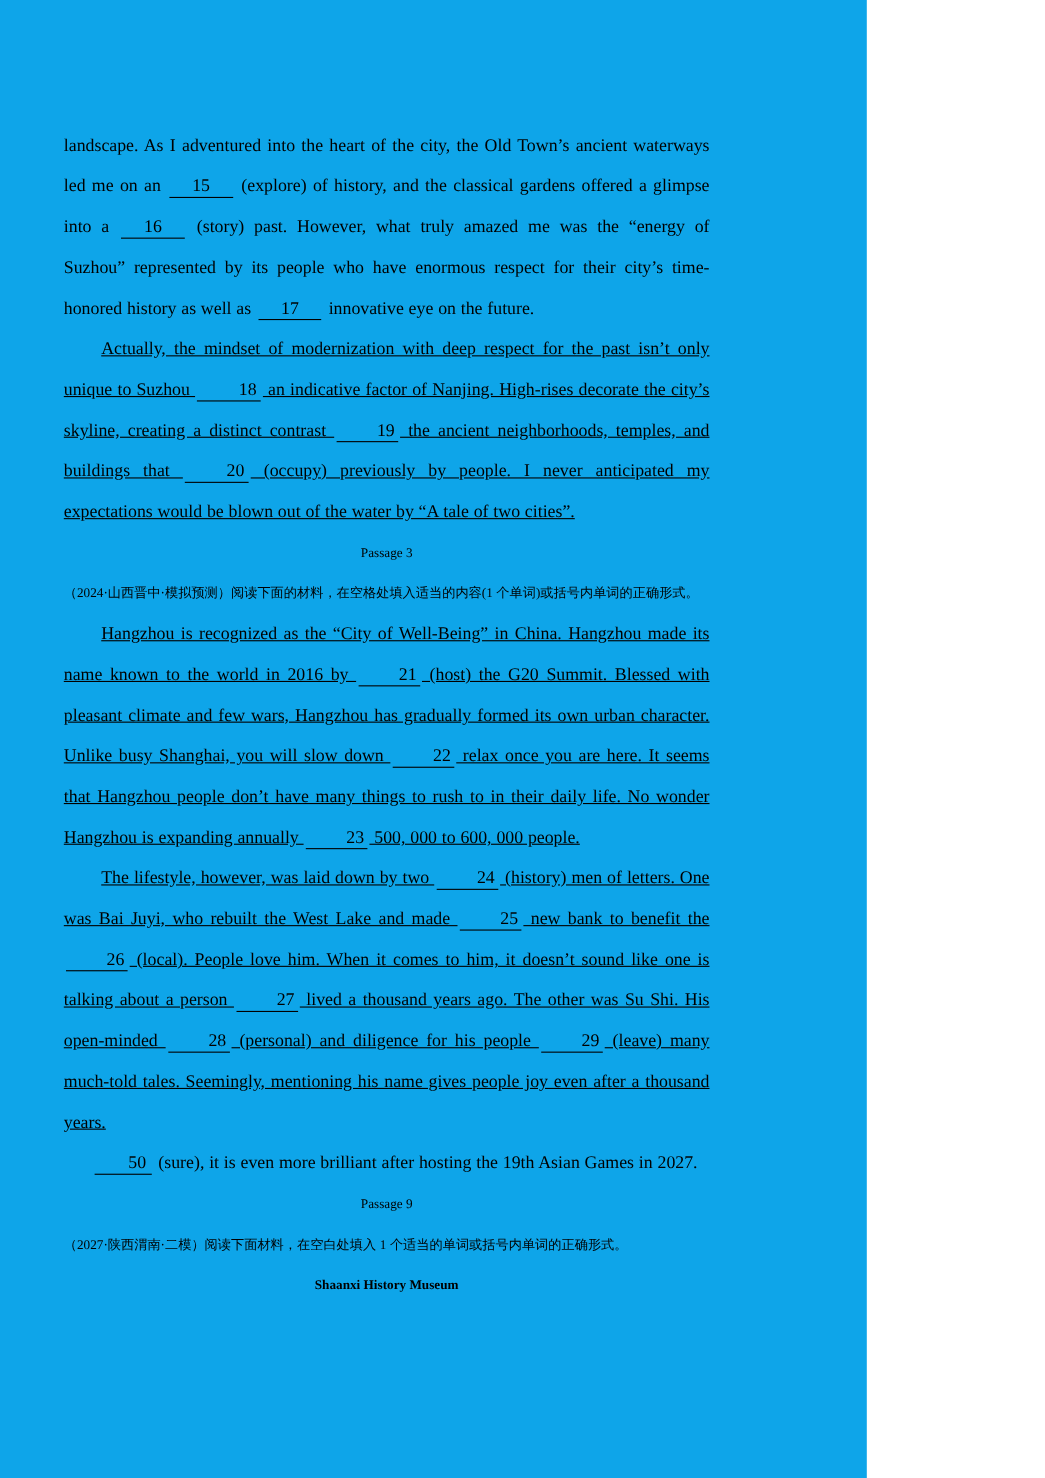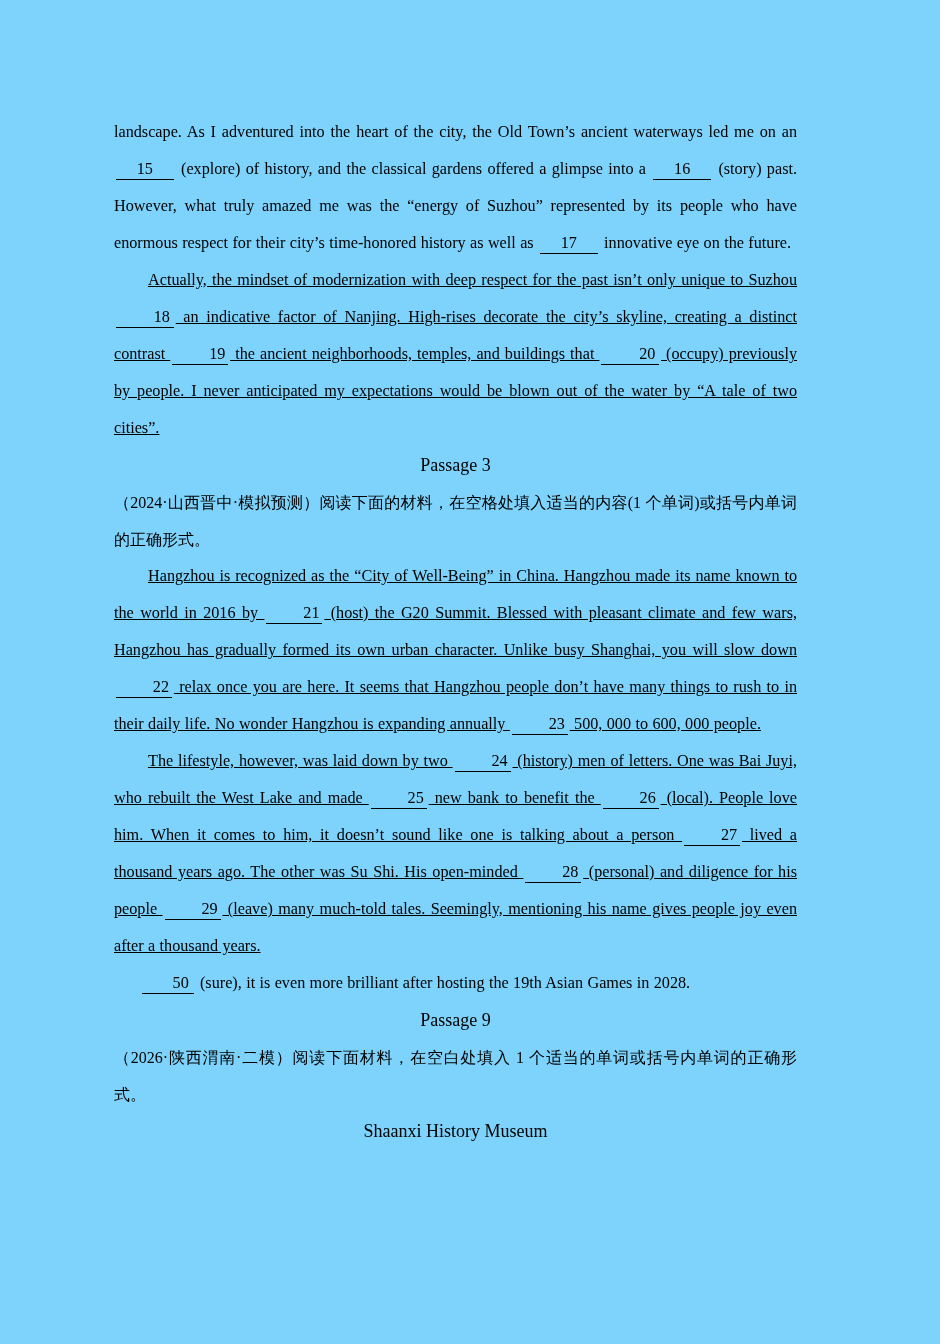--- a/index.html
+++ b/index.html
@@ -9,54 +9,54 @@
   }
   body {
     width: 950px;
     height: 1344px;
     font-family: "Liberation Serif", "DejaVu Serif", serif;
     color: #000000;
     overflow: hidden;
   }
   .page {
     box-sizing: border-box;
-    width: 940px;
+    width: 788px;
     height: 1344px;
-    padding: 114px 143px 0 114px;
-    background: #7dd3fc;
+    padding: 114px 143px 0 58px;
+    background: #0ea5e9;
   }
   .para {
     font-size: 16.2px;
     line-height: 37px;
     text-align: justify;
     text-justify: inter-word;
     margin: 0;
     color: #000;
     word-spacing: 0.02em;
   }
   .para.indent {
     text-indent: 2.1em;
     text-decoration: underline;
   }
   .para.indent-small {
     text-indent: 1.6em;
   }
   .para.cn {
     text-align: justify;
-    font-size: 16px;
+    font-size: 12px;
     line-height: 37px;
   }
   .centered {
     text-align: center;
-    font-size: 18px;
+    font-size: 12px;
     line-height: 37px;
     margin: 0;
   }
   .centered.bold {
-    font-weight: normal;
+    font-weight: bold;
   }
   
   .blank {
     display: inline-block;
     border-bottom: 1.3px solid #000;
     text-align: center;
     padding: 0 0.18em 1px 0.18em;
     margin: 0 0.12em;
     line-height: 1.05;
     font-size: 16.2px;
@@ -75,21 +75,21 @@
   <p class="para indent"><span>Actually, the mindset of modernization with deep respect for the past isn’t only unique to Suzhou </span><span class="blank w-md">18</span><span> an indicative factor of Nanjing. High-rises decorate the city’s skyline, creating a distinct contrast </span><span class="blank w-sm">19</span><span> the ancient neighborhoods, temples, and buildings that </span><span class="blank w-md">20</span><span> (occupy) previously by people. I never anticipated my expectations would be blown out of the water by “A tale of two cities”.</span></p>
 
   <p class="centered">Passage 3</p>
 
   <p class="para cn">（2024·山西晋中·模拟预测）阅读下面的材料，在空格处填入适当的内容(1 个单词)或括号内单词的正确形式。</p>
 
   <p class="para indent"><span>Hangzhou is recognized as the “City of Well-Being” in China. Hangzhou made its name known to the world in 2016 by </span><span class="blank w-sm">21</span><span> (host) the G20 Summit. Blessed with pleasant climate and few wars, Hangzhou has gradually formed its own urban character. Unlike busy Shanghai, you will slow down </span><span class="blank w-sm">22</span><span> relax once you are here. It seems that Hangzhou people don’t have many things to rush to in their daily life. No wonder Hangzhou is expanding annually </span><span class="blank w-sm">23</span><span> 500, 000 to 600, 000 people.</span></p>
 
   <p class="para indent"><span>The lifestyle, however, was laid down by two </span><span class="blank w-sm">24</span><span> (history) men of letters. One was Bai Juyi, who rebuilt the West Lake and made </span><span class="blank w-sm">25</span><span> new bank to benefit the </span><span class="blank w-sm">26</span><span> (local). People love him. When it comes to him, it doesn’t sound like one is talking about a person </span><span class="blank w-sm">27</span><span> lived a thousand years ago. The other was Su Shi. His open-minded </span><span class="blank w-sm">28</span><span> (personal) and diligence for his people </span><span class="blank w-sm">29</span><span> (leave) many much-told tales. Seemingly, mentioning his name gives people joy even after a thousand years.</span></p>
 
-  <p class="para indent-small"><span class="blank w-sm">50</span><span> (sure), it is even more brilliant after hosting the 19th Asian Games in 2028.</span></p>
+  <p class="para indent-small"><span class="blank w-sm">50</span><span> (sure), it is even more brilliant after hosting the 19th Asian Games in 2027.</span></p>
 
   <p class="centered">Passage 9</p>
 
-  <p class="para cn">（2026·陕西渭南·二模）阅读下面材料，在空白处填入 1 个适当的单词或括号内单词的正确形式。</p>
+  <p class="para cn">（2027·陕西渭南·二模）阅读下面材料，在空白处填入 1 个适当的单词或括号内单词的正确形式。</p>
 
   <p class="centered bold">Shaanxi History Museum</p>
 
 </div>
 
 </body></html>

